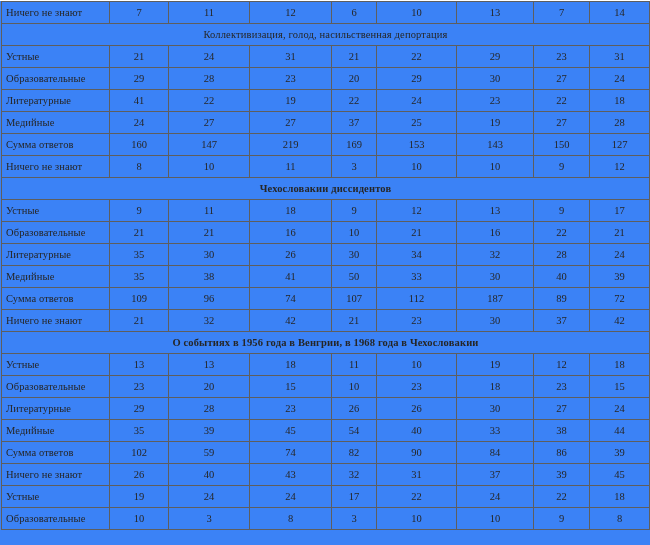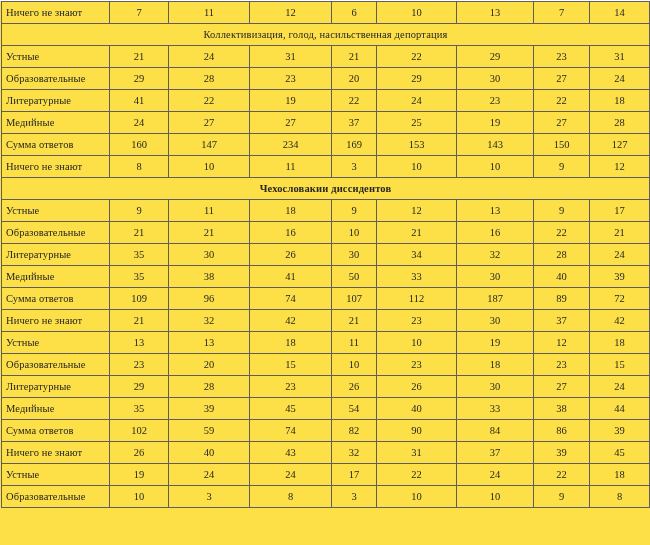--- a/index.html
+++ b/index.html
@@ -13,21 +13,21 @@
     height: 545px;
     overflow: hidden;
     font-family: "Liberation Serif", "DejaVu Serif", serif;
     color: #2b2b2b;
   }
 
   #sheet {
     position: relative;
     width: 650px;
     height: 545px;
-    background: #fde047;
+    background: #3b82f6;
   }
 
   table.grid {
     border-collapse: collapse;
     table-layout: fixed;
     width: 648px;
     margin: 1px 0 0 1px;
   }
 
   table.grid td {
@@ -144,21 +144,21 @@
           <td class="num">37</td>
           <td class="num">25</td>
           <td class="num">19</td>
           <td class="num">27</td>
           <td class="num">28</td>
         </tr>
         <tr>
           <td class="label">Сумма ответов</td>
           <td class="num">160</td>
           <td class="num">147</td>
-          <td class="num">234</td>
+          <td class="num">219</td>
           <td class="num">169</td>
           <td class="num">153</td>
           <td class="num">143</td>
           <td class="num">150</td>
           <td class="num">127</td>
         </tr>
         <tr>
           <td class="label">Ничего не знают</td>
           <td class="num">8</td>
           <td class="num">10</td>
@@ -232,20 +232,23 @@
           <td class="num">21</td>
           <td class="num">32</td>
           <td class="num">42</td>
           <td class="num">21</td>
           <td class="num">23</td>
           <td class="num">30</td>
           <td class="num">37</td>
           <td class="num">42</td>
         </tr>
         <tr>
+          <td class="section" colspan="9">О событиях в 1956 года в Венгрии, в 1968 года в Чехословакии</td>
+        </tr>
+        <tr>
           <td class="label">Устные</td>
           <td class="num">13</td>
           <td class="num">13</td>
           <td class="num">18</td>
           <td class="num">11</td>
           <td class="num">10</td>
           <td class="num">19</td>
           <td class="num">12</td>
           <td class="num">18</td>
         </tr>

